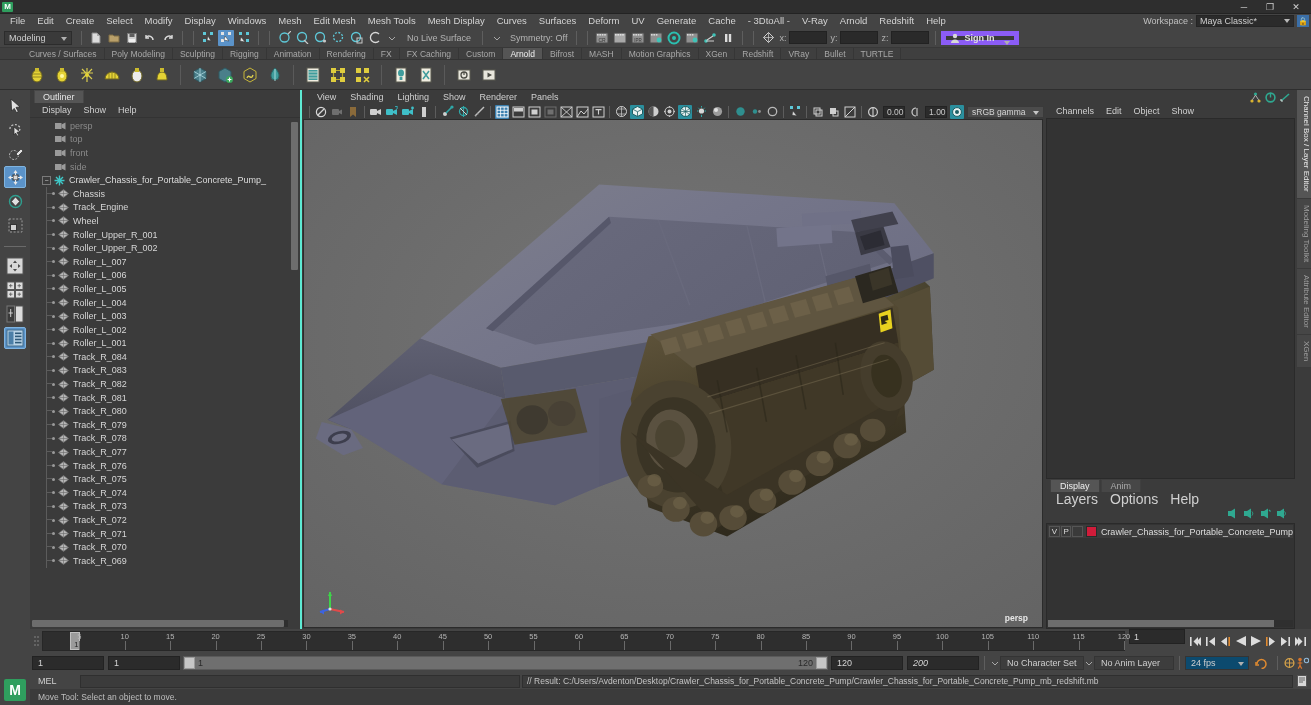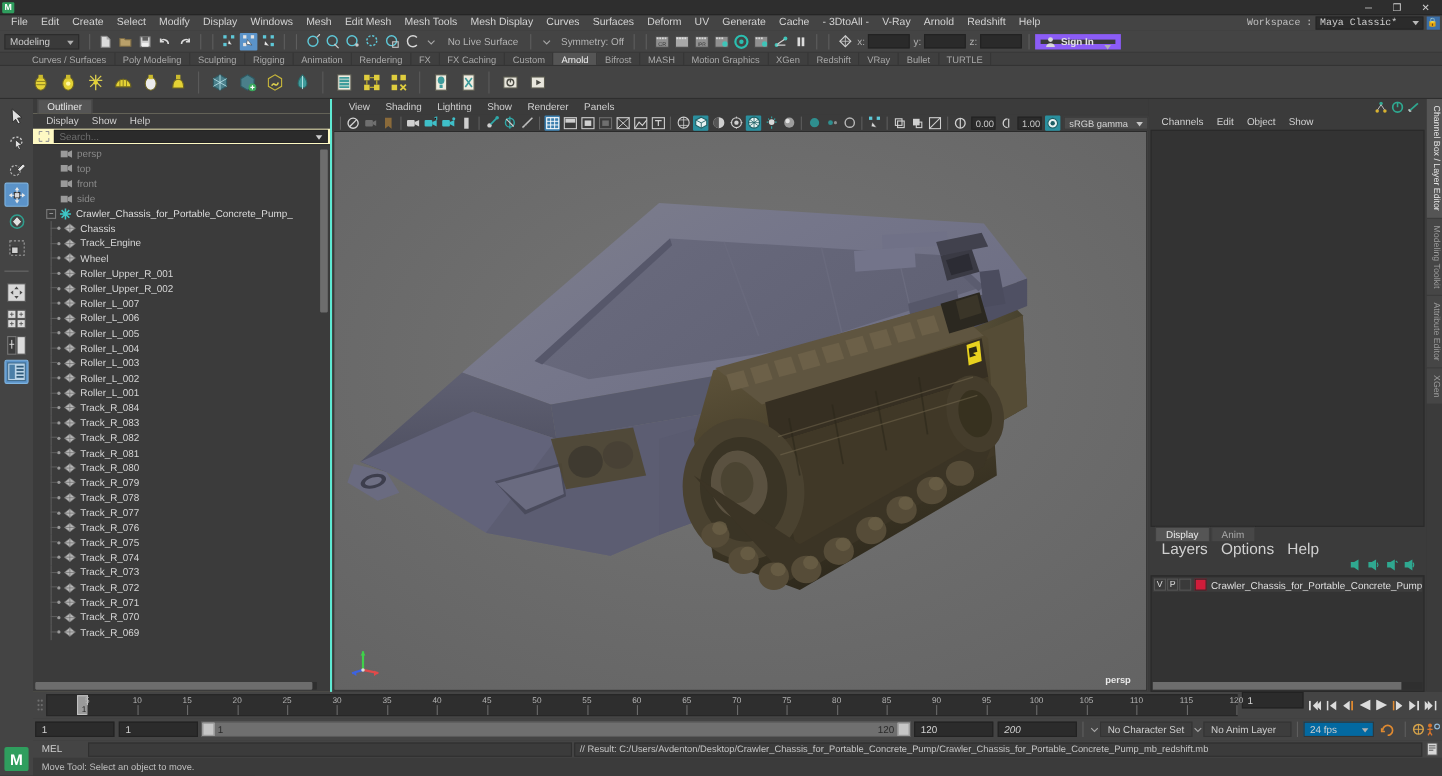--- a/index.html
+++ b/index.html
@@ -27,21 +27,21 @@
   .tb-btns { margin-left:auto; display:flex; }
   .tb-btn { width:26px; height:14px; display:flex; align-items:center; justify-content:center;
     font-size:9px; color:#d0d0d0; }
 
   
   .menubar {
     height:14px; background:#444444; display:flex; align-items:center;
     flex:0 0 14px; padding-left:4px; position:relative;
   }
   .menubar .mi { padding:0 6px; font-size:9.5px; color:#d4d4d4; line-height:14px; white-space:nowrap; }
-  .ws-area { margin-left:auto; display:flex; align-items:center; padding-right:2px; gap:3px;font-family:Liberation Mono, monospace; }
+  .ws-area { margin-left:auto; display:flex; align-items:center; padding-right:2px; gap:3px; }
   .ws-label { font-size:9px; color:#c0c0c0; }
   .ws-select {
     width:98px; height:12px; background:#2b2b2b; border:1px solid #252525;
     font-size:9px; color:#cfcfcf; padding-left:3px; line-height:11px;
     display:flex; align-items:center; position:relative;
   }
   .ws-select .arrow { position:absolute; right:3px; top:3px; border-left:3.5px solid transparent;
     border-right:3.5px solid transparent; border-top:4px solid #b9b9b9; }
   .lock-icon { width:12px; height:12px; background:#3b6fa8; display:flex; align-items:center;
     justify-content:center; font-size:8px; color:#e8e8e8; }
@@ -235,21 +235,21 @@
   .rs-field { height:14px; background:#2b2b2b; border:1px solid #222; font-size:9px; color:#d4d4d4;
     display:flex; align-items:center; padding-left:5px; }
   .rs-bar { flex:1 1 auto; height:14px; background:#6f6f6f; border:1px solid #5a5a5a; position:relative;
     display:flex; align-items:center; margin:0 3px; }
   .rs-grip { width:11px; height:12px; background:#c6c6c6; border:1px solid #9a9a9a; }
   .rs-bar .lo { font-size:9px; color:#2a2a2a; margin-left:3px; }
   .rs-bar .hi { font-size:9px; color:#2a2a2a; margin-left:auto; margin-right:3px; }
   .rs-drop { width:10px; height:14px; display:flex; align-items:center; justify-content:center; }
   .rs-sel { height:14px; background:#3d3d3d; border:1px solid #343434; font-size:9px; color:#cfcfcf;
     display:flex; align-items:center; padding:0 6px; }
-  .rs-fps { width:64px; height:14px; background:#0369a1; border:1px solid #343434; font-size:9px;
+  .rs-fps { width:64px; height:14px; background:#0c4a6e; border:1px solid #343434; font-size:9px;
     color:#cfcfcf; display:flex; align-items:center; padding-left:5px; position:relative; }
   .rs-fps .arrow { position:absolute; right:4px; top:5px; border-left:3px solid transparent;
     border-right:3px solid transparent; border-top:4px solid #b0b0b0; }
 
   
   .cmdline { height:16px; flex:0 0 16px; background:#444444; display:flex; align-items:center; gap:2px; padding:0 2px; }
   .mel-lbl { width:46px; font-size:9px; color:#d0d0d0; padding-left:6px; }
   .mel-input { width:440px; height:13px; background:#3b3b3b; border:1px solid #2f2f2f; }
   .mel-result { flex:1 1 auto; height:13px; background:#3b3b3b; border:1px solid #2f2f2f;
     font-size:8.5px; color:#c4c4c4; display:flex; align-items:center; padding-left:4px; overflow:hidden; white-space:nowrap; }
@@ -757,31 +757,20 @@
       <div class="panels-row">
 
         <div class="outliner">
           <div class="outliner-tabrow">
             <div class="outliner-tab">Outliner</div>
           </div>
           <div class="outliner-menu">
             <div class="mi">Display</div>
             <div class="mi">Show</div>
             <div class="mi">Help</div>
-          </div>
-          <div class="outliner-search">
-            <div class="osearch-ico">
-              <svg width="10" height="10" viewBox="0 0 10 10">
-                  <path d="M0.5 0.5h3M0.5 0.5v3M9.5 0.5h-3M9.5 0.5v3M0.5 9.5h3M0.5 9.5v-3M9.5 9.5h-3M9.5 9.5v-3" stroke="#9a9a9a" stroke-width="1.2" fill="none"></path>
-                </svg>
-            </div>
-            <div class="osearch-box">
-              <span class="ph">Search...</span>
-              <span class="arrow"></span>
-            </div>
           </div>
           <div class="outliner-list" id="outliner-list">
               <div class="ol-row dim">
                 <div style="width: 13px; flex: 0 0 13px;"></div>
                 <span class="ol-icon">
                   <svg width="11" height="8" viewBox="0 0 11 8">
                     <rect x="0" y="1" width="6.5" height="6" fill="#9a9a9a"></rect>
                     <path d="M6.5 2.6L10.5 0.6v6.8L6.5 5.4z" fill="#9a9a9a"></path>
                   </svg>
                 </span>

